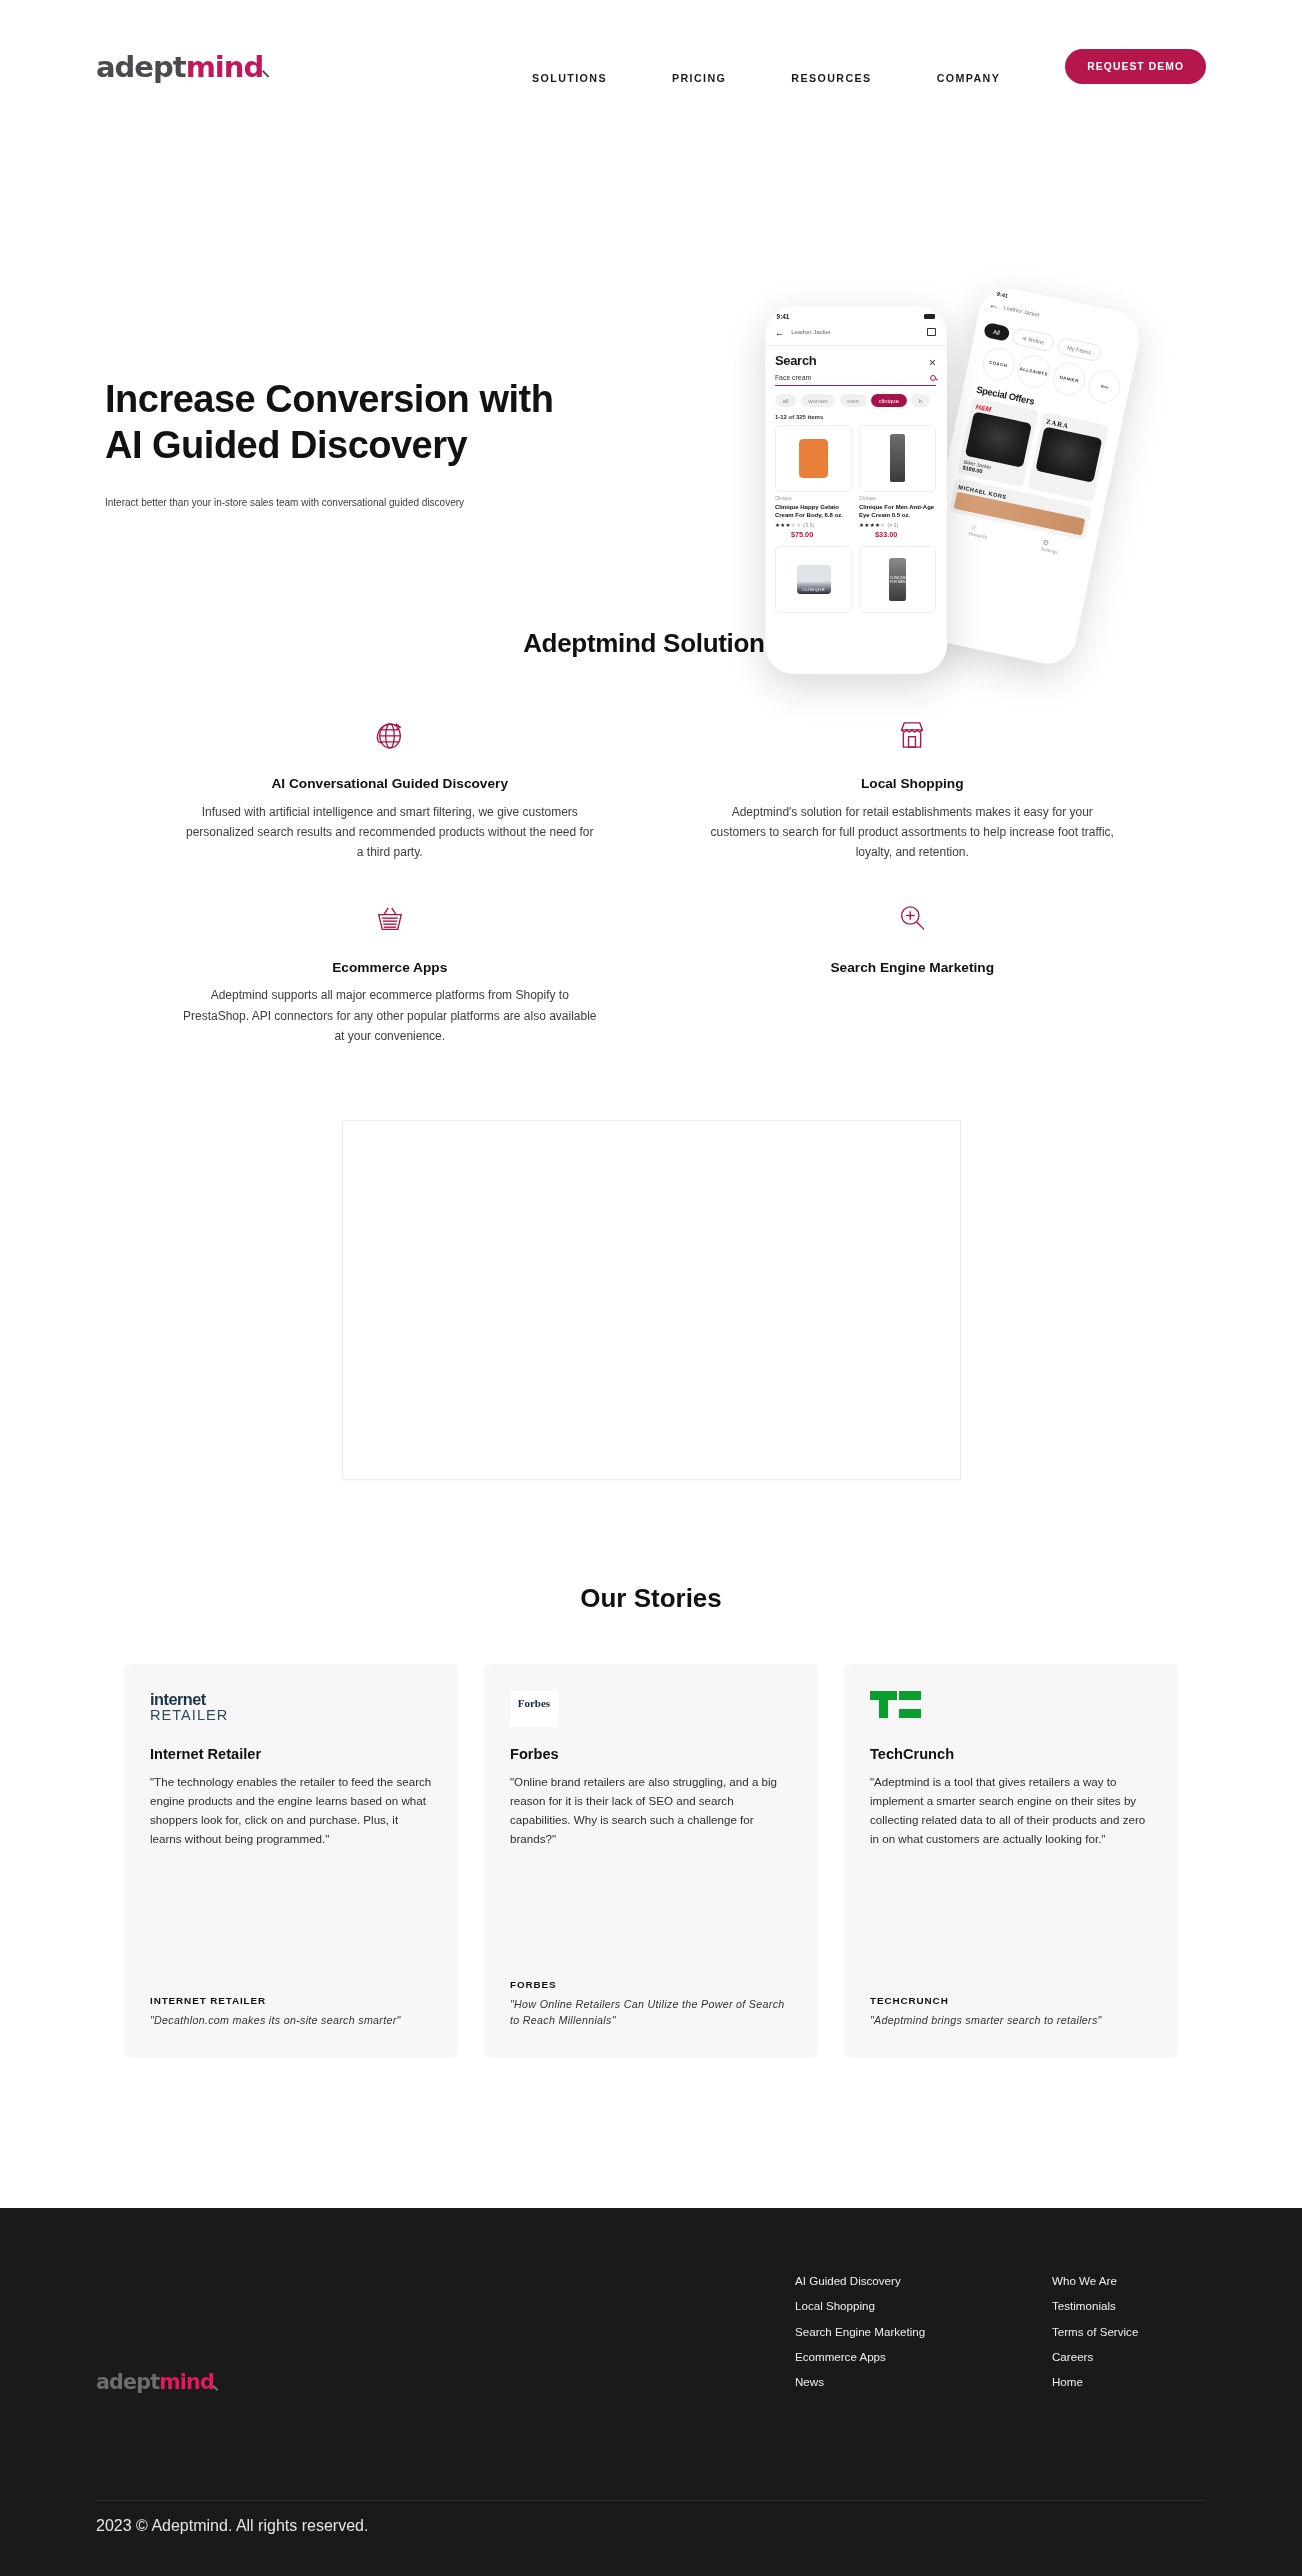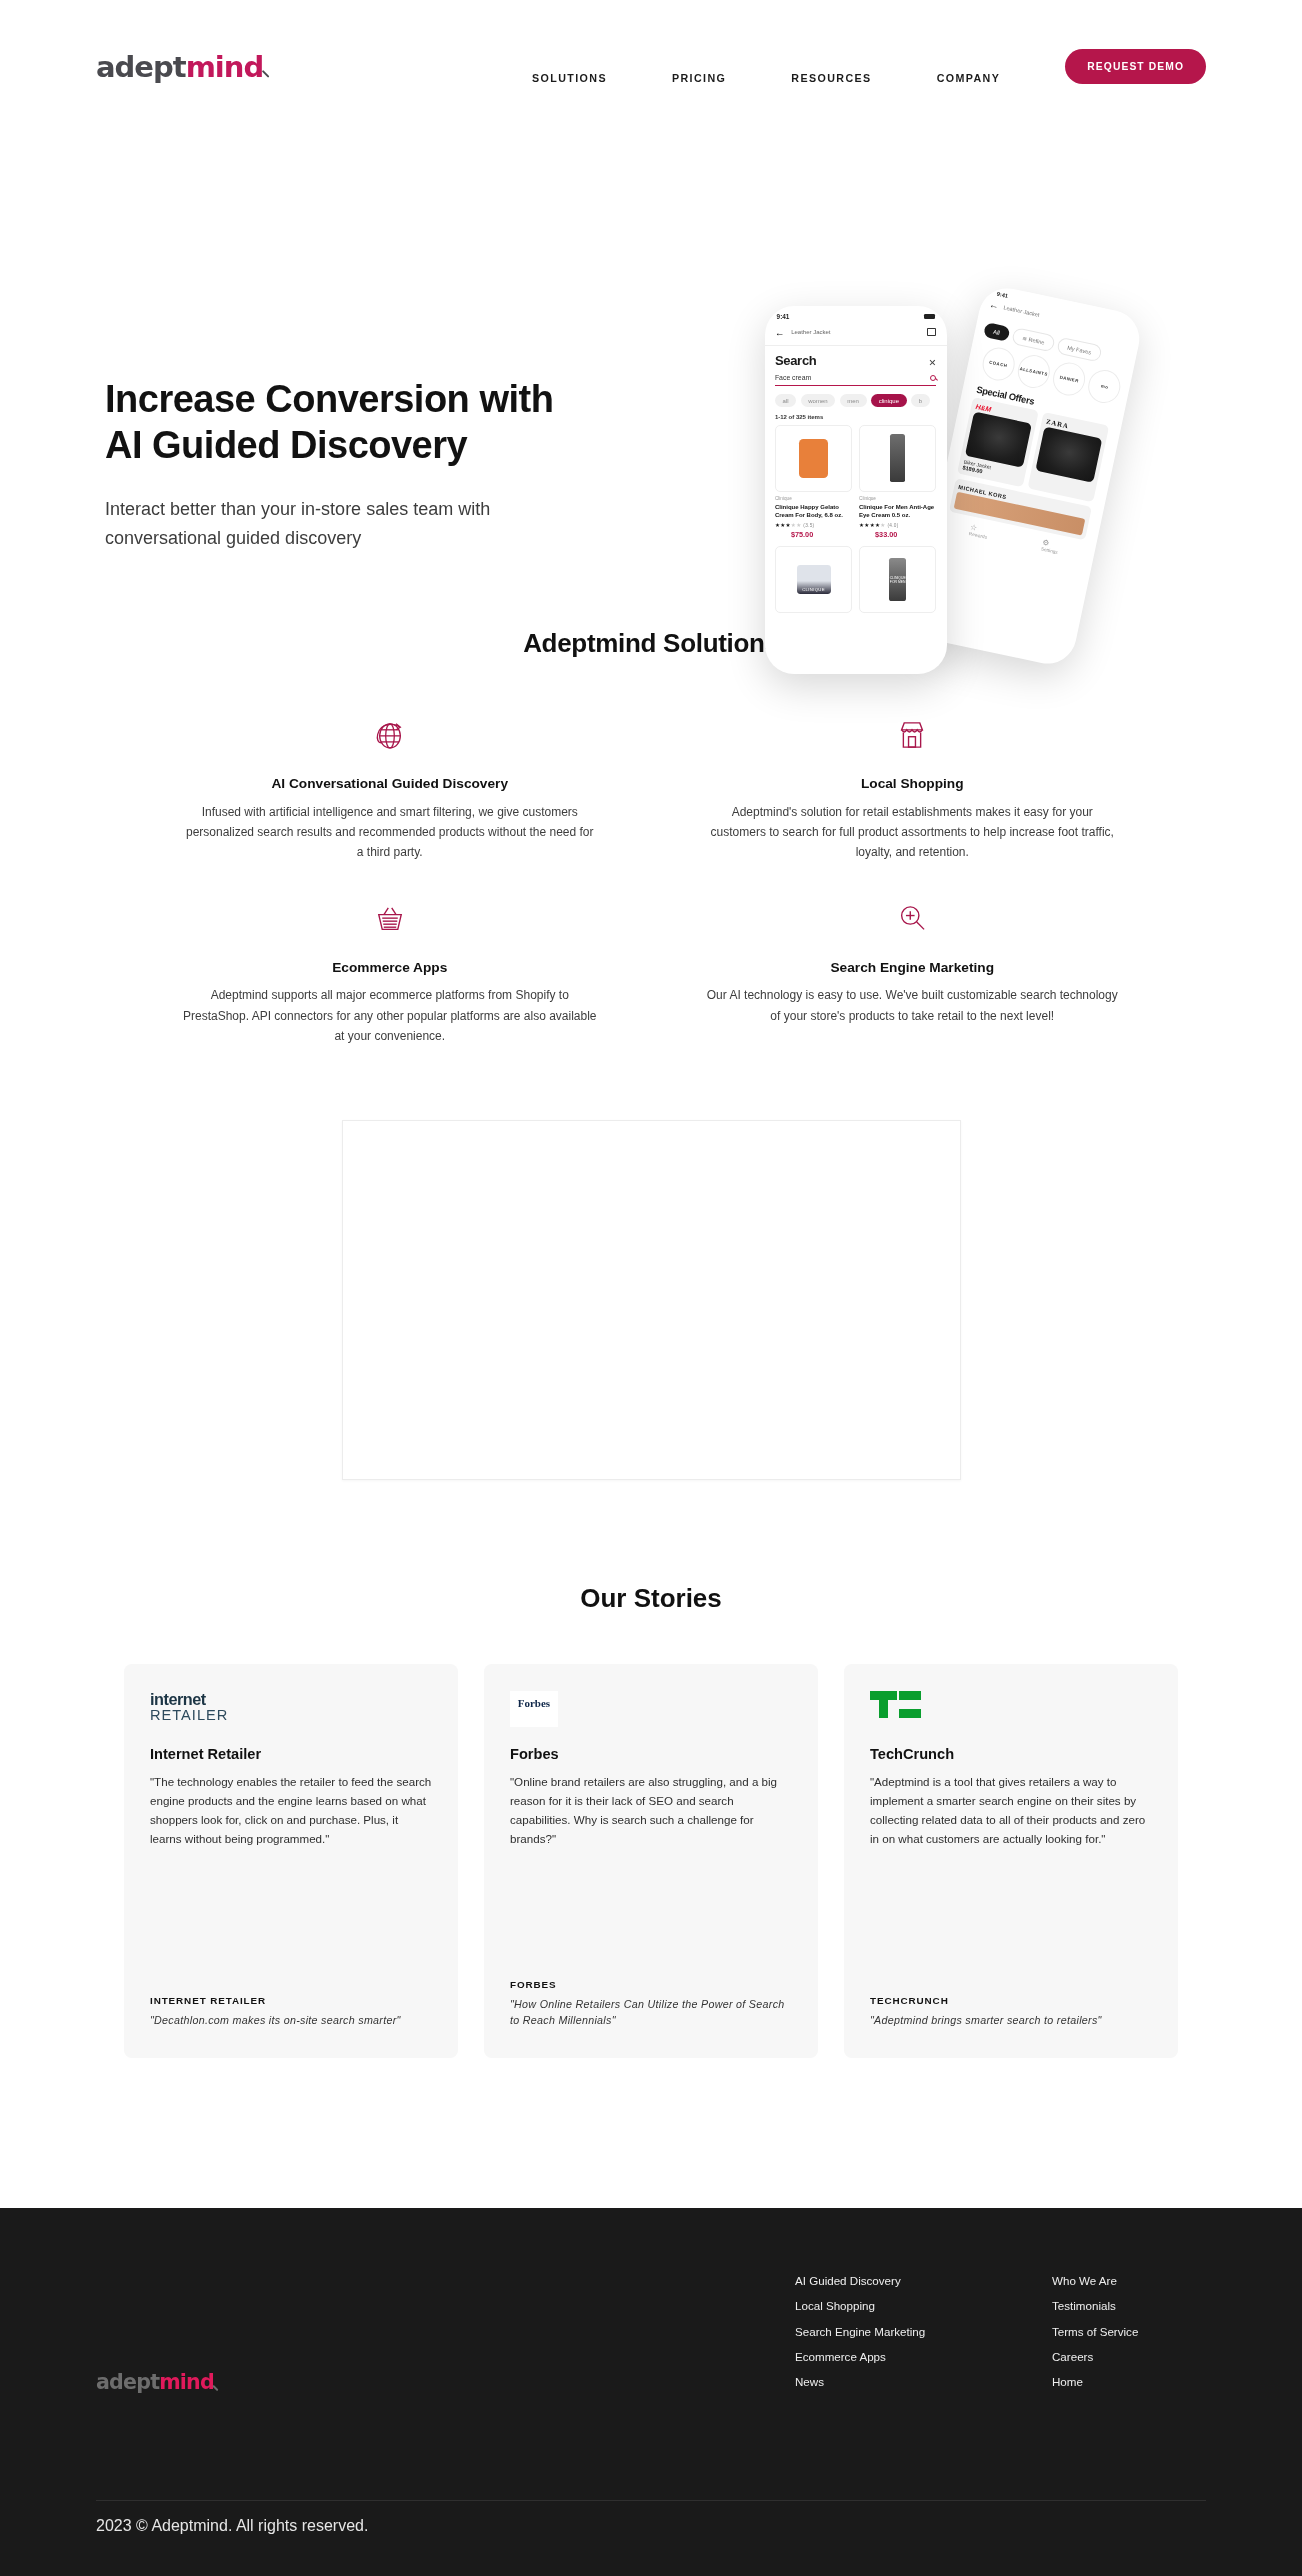--- a/index.html
+++ b/index.html
@@ -24,21 +24,21 @@
   .nav-item { font-size:10.7px; font-weight:700; letter-spacing:1.4px; color:#1b1b1b;
               padding:0 0; margin-right:65px; cursor:pointer; white-space:nowrap; }
   .cta { background:#b5164b; color:#fff; font-size:10.3px; font-weight:700; letter-spacing:1.1px;
          border:none; border-radius:19px; padding:12px 22px; cursor:pointer; white-space:nowrap; }
 
   
   .hero { position:relative; height:480px; padding:0 96px; }
   .hero-title { font-size:38px; line-height:1.20; font-weight:700; letter-spacing:-0.5px;
                 color:#121212; position:absolute; left:105px; top:244px; width:548px; }
   .hero-sub { position:absolute; left:105px; top:362px; width:403px;
-              font-size:18px; line-height:1.62; color:#3d3d3d; }
+              font-size:10px; line-height:1.62; color:#3d3d3d; }
 
   
   .phones { position:absolute; right:101px; top:154px; width:445px; height:394px; }
   .phone { position:absolute; background:#fff; border-radius:29px;
            box-shadow:0 12px 39px rgba(0,0,0,.16); overflow:hidden; }
   .phone-a { width:182px; height:368px; left:8.6px; top:19px; z-index:2; }
   .phone-b { width:163px; height:360px; left:190px; top:8.6px; z-index:1;
              transform:rotate(12deg); }
   .notch { position:absolute; top:0; left:50%; transform:translateX(-50%);
            width:82px; height:16.3px; background:#fff; border-radius:0 0 11px 11px; z-index:5; }
@@ -360,21 +360,20 @@
       <div class="feature">
         <div class="f-icon">
           <svg width="38" height="38" viewBox="0 0 44 44" fill="none" stroke="#a8164b" stroke-width="1.6">
             <circle cx="20" cy="18" r="10"></circle>
             <line x1="20" y1="13" x2="20" y2="23"></line>
             <line x1="15" y1="18" x2="25" y2="18"></line>
             <line x1="27.5" y1="25.5" x2="36" y2="34"></line>
           </svg>
         </div>
         <div class="f-title">Search Engine Marketing</div>
-        <div class="f-desc">Our AI technology is easy to use. We've built customizable search technology of your store's products to take retail to the next level!</div>
       </div>
 
     </div>
   </div>
 
   <div class="videobox"></div>
 
   <h2 class="stories-title">Our Stories</h2>
   <div class="cards">
 

